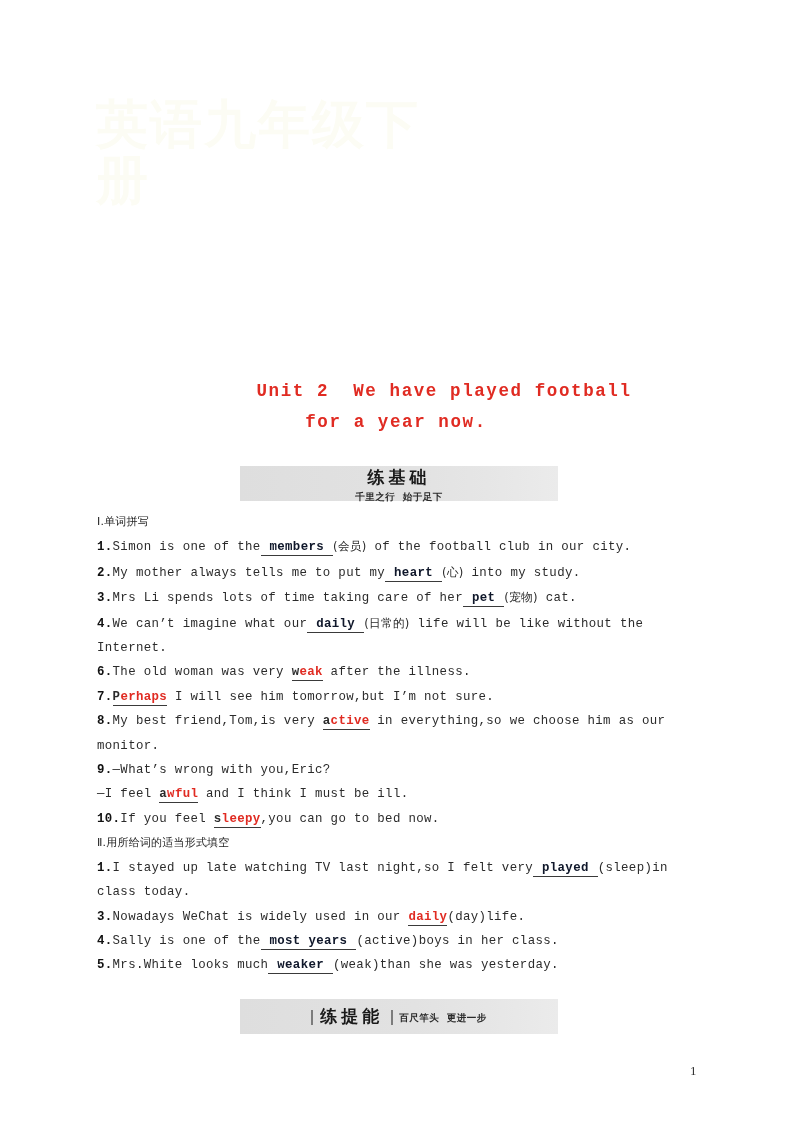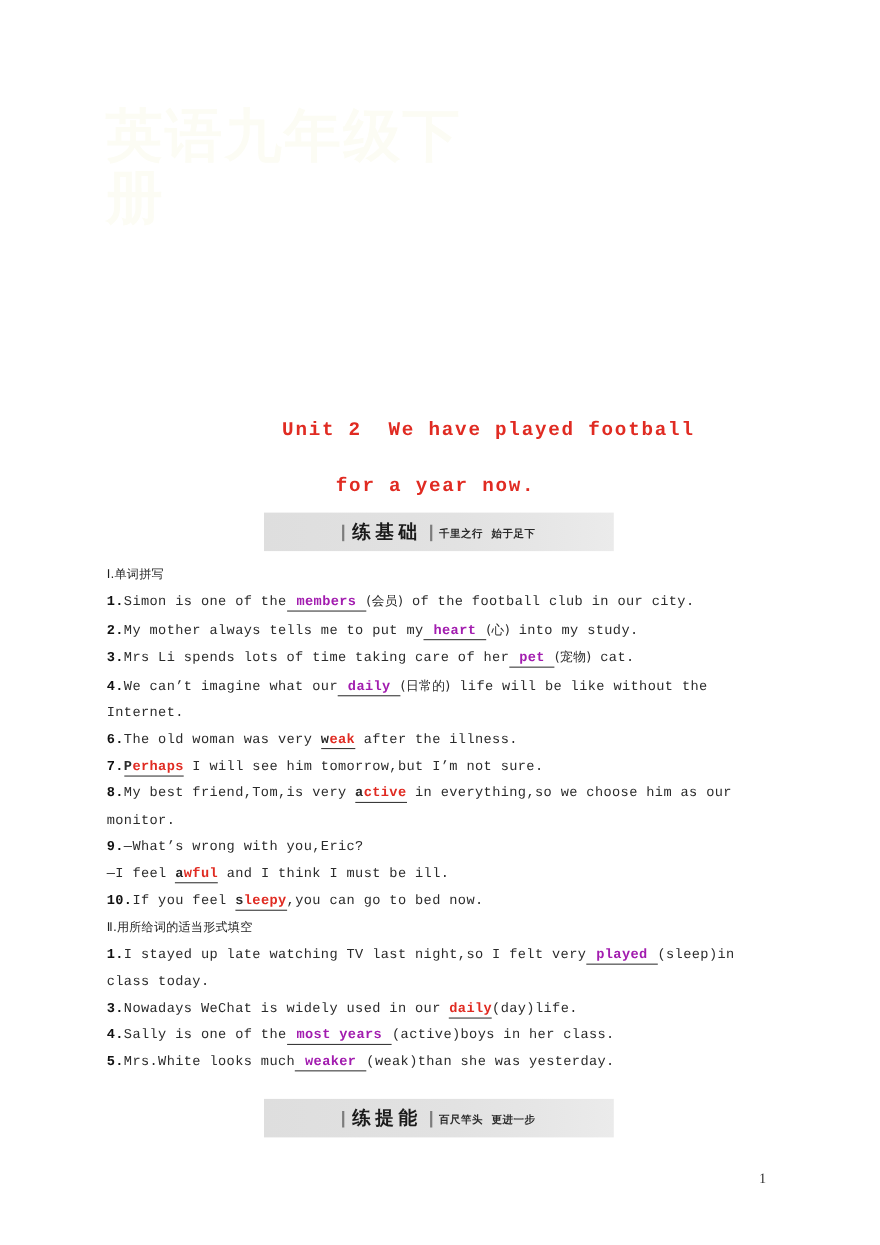--- a/index.html
+++ b/index.html
@@ -44,34 +44,34 @@
   .title-line {
     color: #e02b22;
     font-family: "Liberation Mono", "DejaVu Sans Mono", monospace;
     font-size: 17.5px;
     font-weight: 700;
     letter-spacing: 1.6px;
     line-height: 31px;
     white-space: pre;
   }
   .title-line.l1 { padding-left: 88px; }
-  .title-line.l2 { padding-right: 8px; margin-top: 20px; }
+  .title-line.l2 { padding-right: 8px; }
 
   
   .section-bar {
     position: absolute;
     left: 240px;
     width: 318px;
     height: 35px;
     background: linear-gradient(to right, #dedede 0%, #e2e2e2 55%, #e6e6e6 78%, #ebebeb 100%);
     display: flex;
     align-items: center;
     justify-content: center;
   }
-  .section-bar.bar1 { top: 466px; }
+  .section-bar.bar1 { top: 466px; flex-direction: column; }
   .section-bar.bar2 { top: 999px; }
   .bar-tick {
     display: inline-block;
     width: 2px;
     height: 15px;
     background: #7c7c7c;
     margin: 0 7px 0 0;
     position: relative;
     top: 1px;
   }
@@ -124,21 +124,21 @@
     color: #111;
     font-family: "Liberation Mono", "DejaVu Sans Mono", monospace;
   }
   .cn {
     font-family: "DejaVu Sans", sans-serif;
     font-size: 11.6px;
     color: #2b2b2b;
   }
   
   .ans-blank {
-    color: #a21caf;
+    color: #0f172a;
     font-weight: 700;
     border-bottom: 1.4px solid #3a3a3a;
     padding: 0 9px 1px 9px;
     text-decoration: none;
   }
   
   .ans-inline {
     color: #e02b22;
     font-weight: 700;
     border-bottom: 1.4px solid #3a3a3a;

